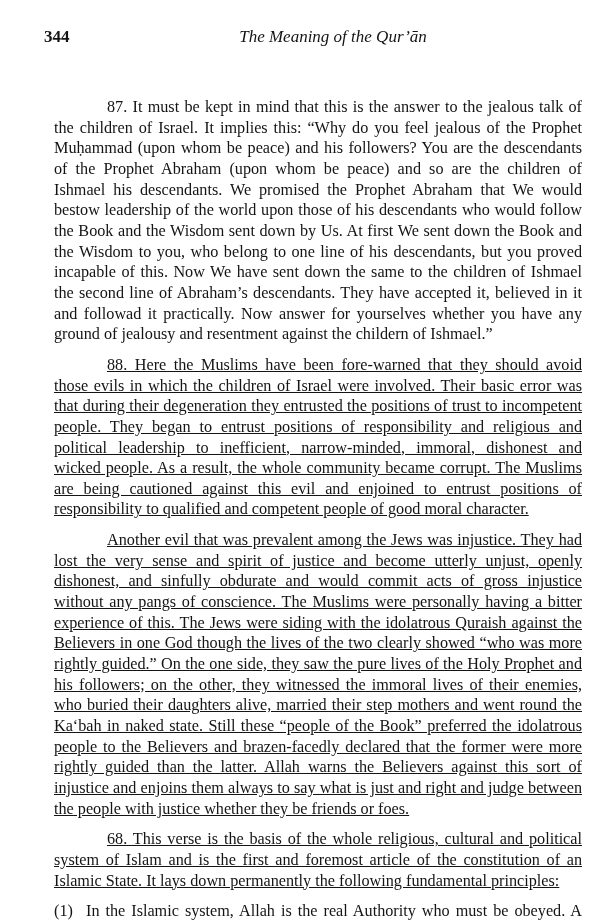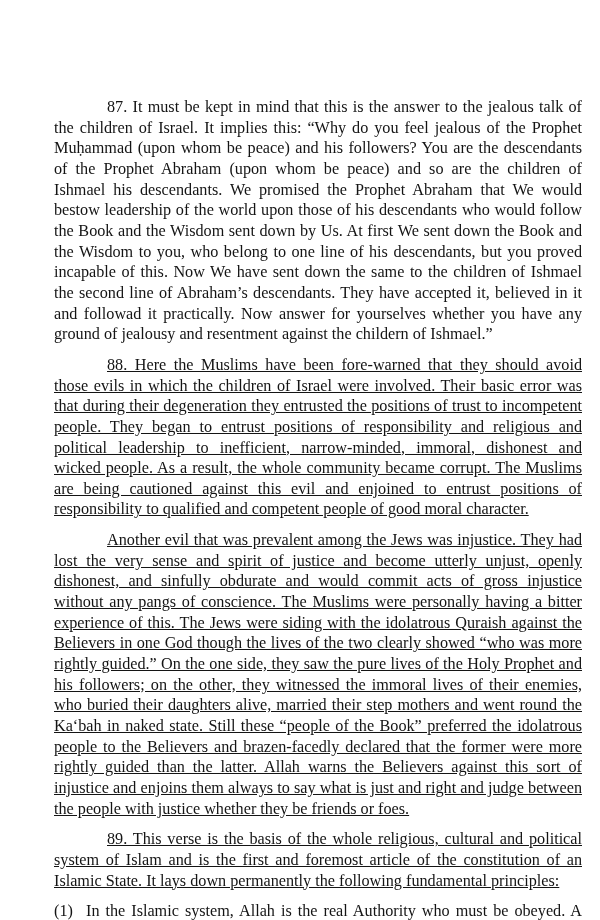--- a/index.html
+++ b/index.html
@@ -15,24 +15,28 @@
   p { margin: 0; text-align: justify; text-align-last: left; }
   p.indent { text-indent: 53px; }
   .gap { margin-top: 10px; text-decoration: underline; }
   .list-item { position: relative; padding-left: 32px; text-align: justify; margin-top: 10px; }
   .list-marker { position: absolute; left: 0; top: 0; }
 </style>
 </head>
 <body>
 
 <div class="page">
+  <div class="header">
+    <span class="page-num">344</span>
+    <span class="running-title">The Meaning of the Qur’ān</span>
+  </div>
 
   <div class="body">
     <p class="indent">87.  It must be kept in mind that this is the answer to the jealous talk of the children of Israel. It implies this: “Why do you feel jealous of the Prophet Muḥammad (upon whom be peace) and his followers? You are the descendants of the Prophet Abraham (upon whom be peace) and so are the children of Ishmael his descendants. We promised the Prophet Abraham that We would bestow leadership of the world upon those of his descendants who would follow the Book and the Wisdom sent down by Us. At first We sent down the Book and the Wisdom to you, who belong to one line of his descendants, but you proved incapable of this. Now We have sent down the same to the children of Ishmael the second line of Abraham’s descendants. They have accepted it, believed in it and followad it practically. Now answer for yourselves whether you have any ground of jealousy and resentment against the childern of Ishmael.”</p>
     <p class="indent gap">88.  Here the Muslims have been fore-warned that they should avoid those evils in which the children of Israel were involved. Their basic error was that during their degeneration they entrusted the positions of trust to incompetent people. They began to entrust positions of responsibility and religious and political leadership to inefficient, narrow-minded, immoral, dishonest and wicked people. As a result, the whole community became corrupt. The Muslims are being cautioned against this evil and enjoined to entrust positions of responsibility to qualified and competent people of good moral character.</p>
     <p class="indent gap">Another evil that was prevalent among the Jews was injustice. They had lost the very sense and spirit of justice and become utterly unjust, openly dishonest, and sinfully obdurate and would commit acts of gross injustice without any pangs of conscience. The Muslims were personally having a bitter experience of this. The Jews were siding with the idolatrous Quraish against the Believers in one God though the lives of the two clearly showed “who was more rightly guided.” On the one side, they saw the pure lives of the Holy Prophet and his followers; on the other, they witnessed the immoral lives of their enemies, who buried their daughters alive, married their step mothers and went round the Ka‘bah in naked state. Still these “people of the Book” preferred the idolatrous people to the Believers and brazen-facedly declared that the former were more rightly guided than the latter. Allah warns the Believers against this sort of injustice and enjoins them always to say what is just and right and judge between the people with justice whether they be friends or foes.</p>
-    <p class="indent gap">89.  This verse is the basis of the whole religious, cultural and political system of Islam and is the first and foremost article of the constitution of an Islamic State. It lays down permanently the following fundamental principles:</p>
+    <p class="indent gap">68.  This verse is the basis of the whole religious, cultural and political system of Islam and is the first and foremost article of the constitution of an Islamic State. It lays down permanently the following fundamental principles:</p>
     <div class="list-item">
       <span class="list-marker">(1)</span>
       <span>In the Islamic system, Allah is the real Authority who must be obeyed. A Muslim is first of all the servant of Allah; all his other capacities moral after</span>
     </div>
   </div>
 </div>
 
 </body></html>

